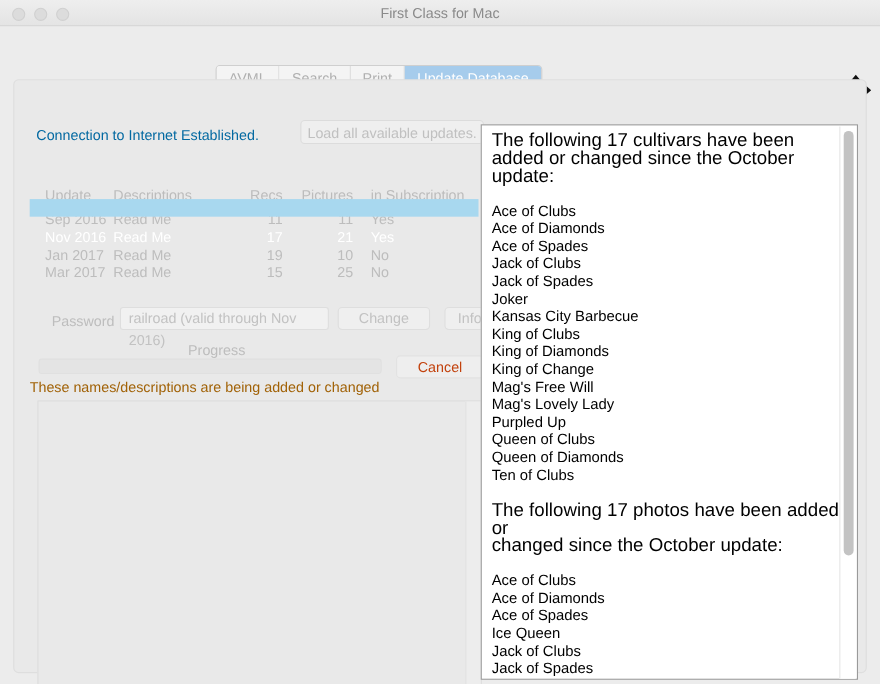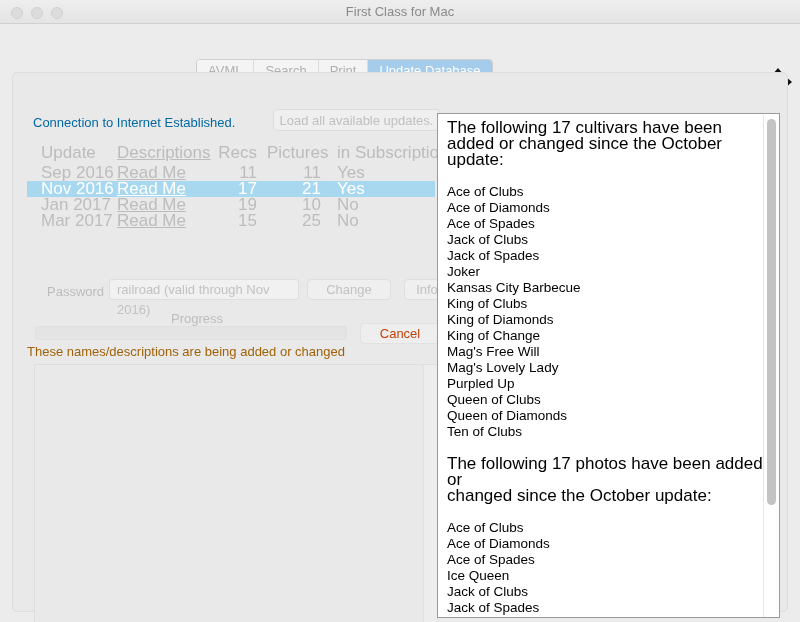--- a/index.html
+++ b/index.html
@@ -133,27 +133,28 @@
     left: 14px; top: 70px;
     width: 408px;
   }
   .thead, .trow {
     position: relative;
     height: 16px;
   }
   .thead { height: 20px; }
   .cell {
     position: absolute;
-    font-size: 17px;
+    font-size: 13px;
     color: #bdbdbd;
     white-space: nowrap;
+    margin-top: 27px;
   }
   .thead .cell { color: #bcbcbc; }
   .col-update  { left: 14px; }
-  .col-desc    { left: 90px; text-decoration: underline; }
+  .col-desc    { left: 76px; }
   .col-recs    { left: 190px; width: 40px; text-align: right; }
   .col-pics    { left: 240px; width: 54px; text-align: right; }
   .col-sub     { left: 310px; }
 
   .table-body {
     position: relative;
     margin-top: 2px;
     height: 78px;
   }
   .trow {

